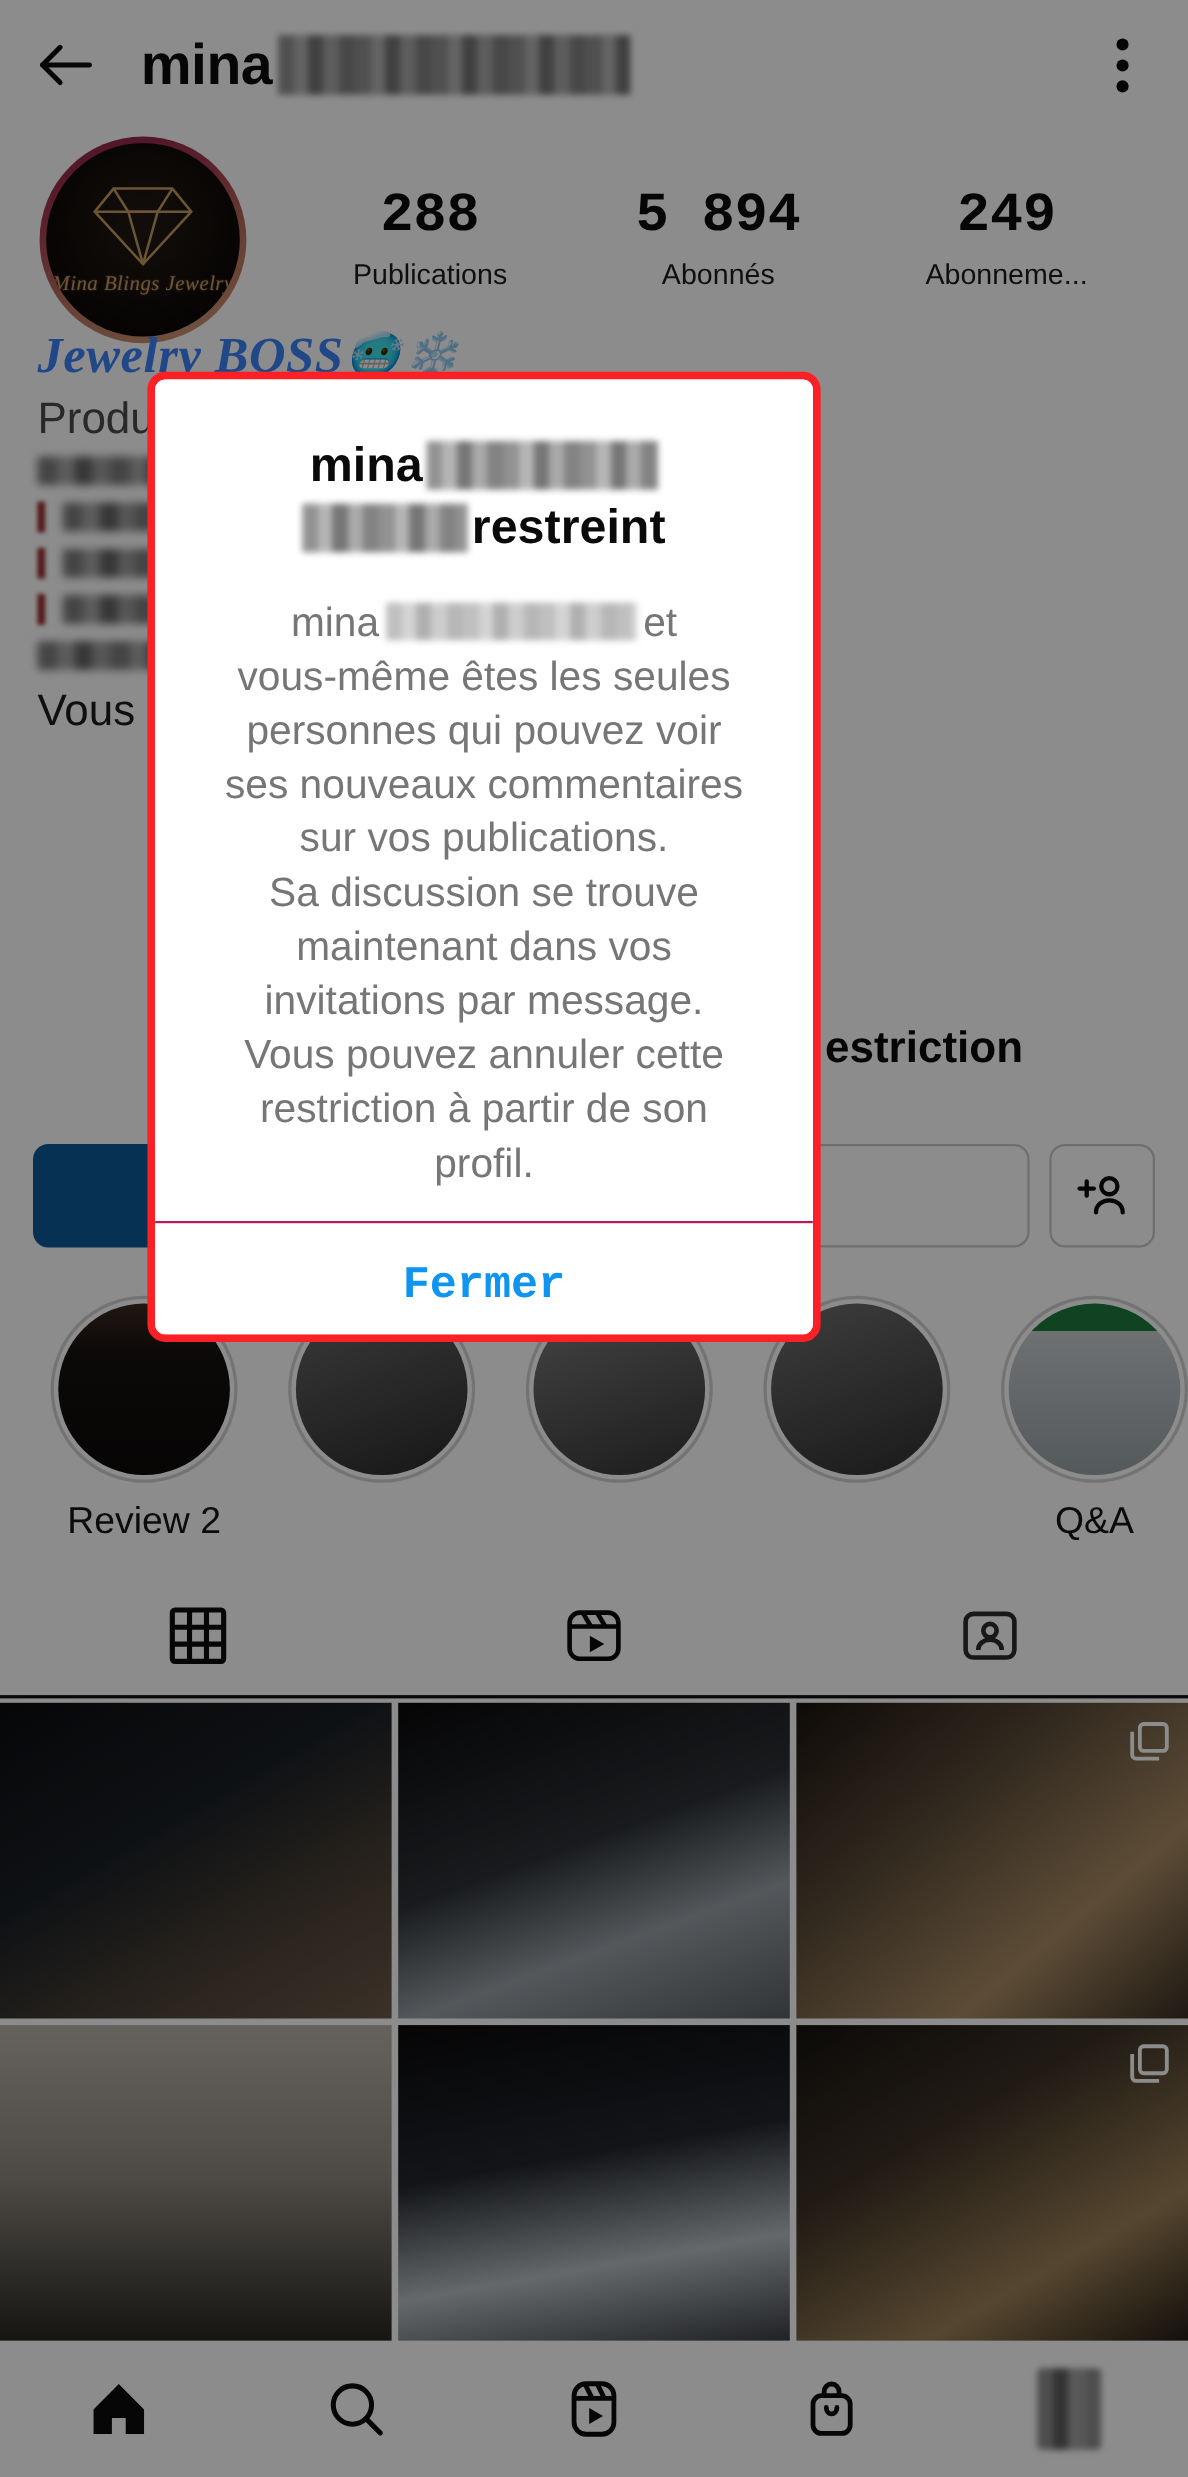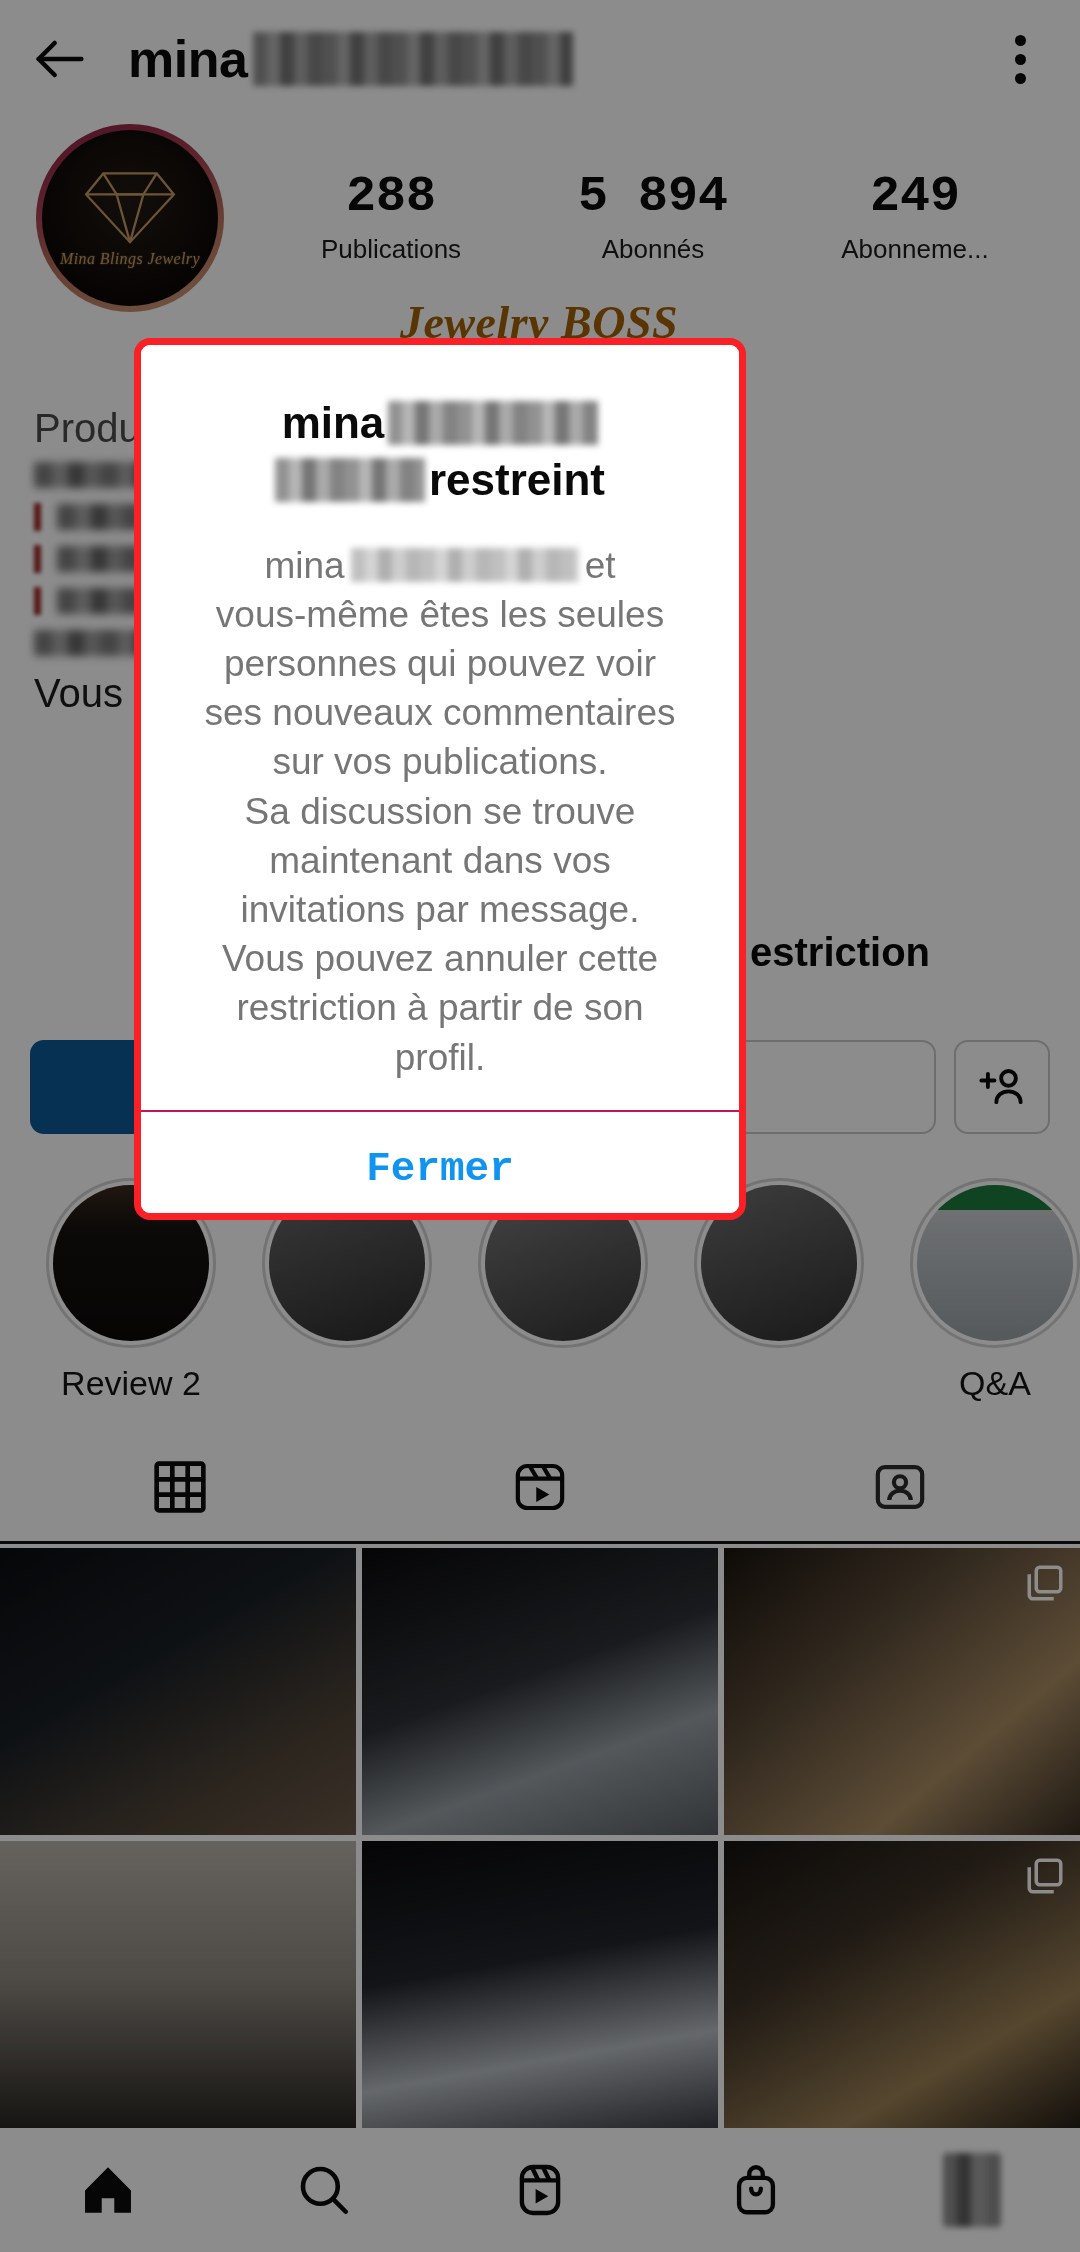--- a/index.html
+++ b/index.html
@@ -59,35 +59,35 @@
   }
   #avatar {
     width:176px; height:176px; border-radius:50%;
     background:radial-gradient(circle at 50% 42%, #221a14 0%, #0d0907 70%, #070505 100%);
     display:flex; flex-direction:column; align-items:center; justify-content:center;
     overflow:hidden; position:relative;
   }
   #avatar .diamond { margin-top:-6px; }
   #avatar .brand {
     font-family:"Liberation Serif", serif; font-style:italic;
-    font-size:16px; color:#c79a62; margin-top:4px; letter-spacing:.4px;
+    font-size:19px; color:#c79a62; margin-top:4px; letter-spacing:.4px;
     text-shadow:0 0 2px rgba(199,154,98,.6);
   }
 
   #stats { flex:1; display:flex; align-items:center; padding-right:34px; }
   .stat { flex:1; text-align:center; }
   .stat .num { font-size:50px; font-weight:600; color:#0b0b0b; line-height:1.05;font-family:Liberation Mono, monospace; }
   .stat .lbl { font-size:26px; color:#1c1c1c; margin-top:10px; white-space:nowrap; }
 
   
   #bio { position:absolute; top:296px; left:34px; width:1010px; }
   #bio-name {
     font-family:"Liberation Serif", serif; font-weight:700; font-style:italic;
-    font-size:46px; color:#a16207; letter-spacing:.5px;
-    display:flex; align-items:center;flex-direction:column;
+    font-size:46px; color:#3b82f6; letter-spacing:.5px;
+    display:flex; align-items:center;
   }
   #bio-name .emojis { font-size:40px; margin-left:2px; letter-spacing:4px; }
   #bio-category { font-size:40px; color:#4b4b4b; margin-top:10px; }
   #bio-lines { margin-top:10px; }
   .bio-line { height:28px; margin-bottom:14px; display:flex; align-items:center; }
   .bioblur {
     height:26px; border-radius:3px;
     background:
       repeating-linear-gradient(90deg,#7d7d7d 0 18px,#a8a8a8 18px 34px,#646464 34px 50px,#9d9d9d 50px 66px);
     filter:blur(4px);

